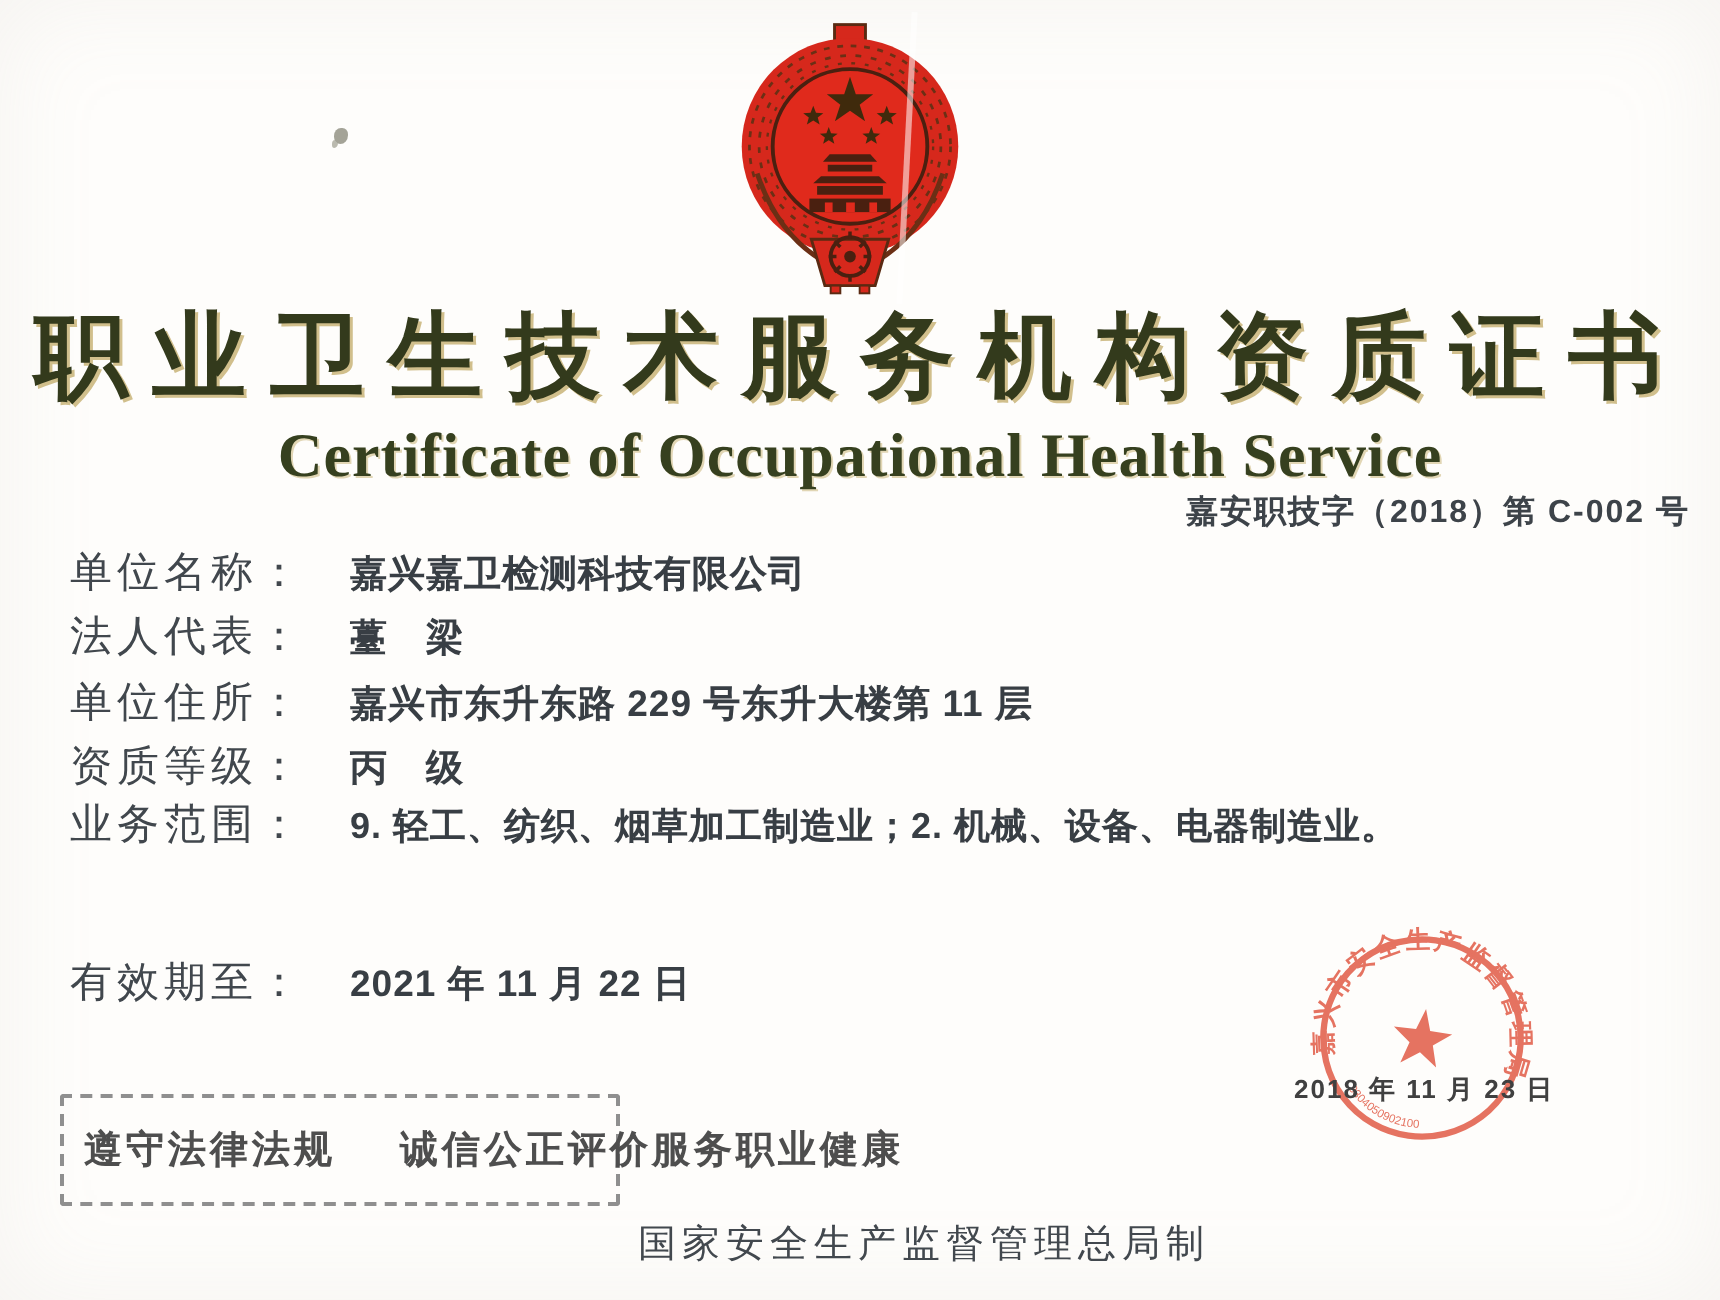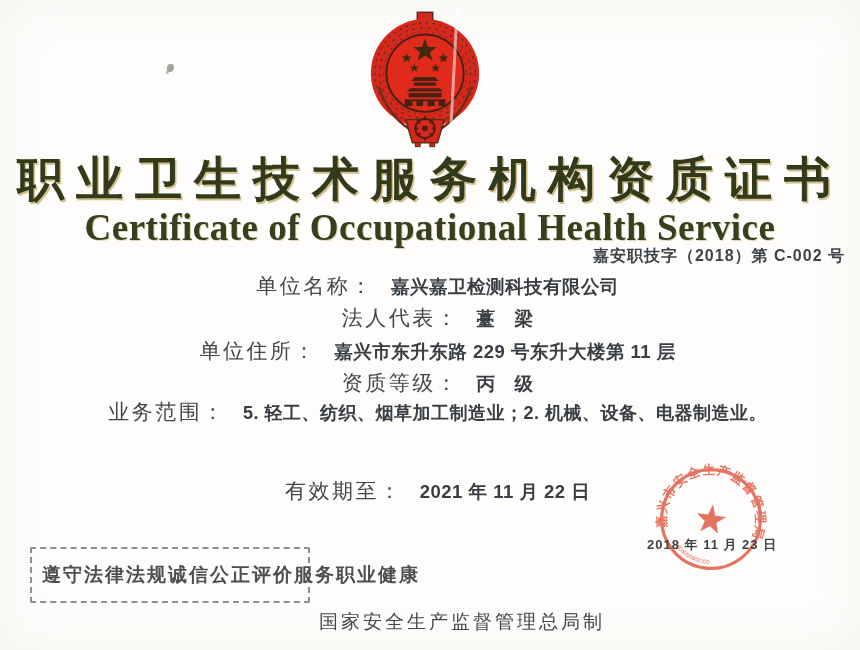--- a/index.html
+++ b/index.html
@@ -20,30 +20,30 @@
   
   .title-cn{
     position:absolute;left:0;top:150px;width:860px;text-align:center;
     font-family:"Liberation Serif", serif;font-weight:700;font-size:47px;line-height:58px;
     letter-spacing:12px;color:#333a1c;
     text-shadow:1.5px 1.5px 0 rgba(172,140,50,0.55);
     white-space:nowrap;
   }
   .title-en{
     position:absolute;left:0;top:208px;width:860px;text-align:center;
-    font-family:"Liberation Serif", serif;font-weight:700;font-size:37px;line-height:40px;
+    font-family:"Liberation Serif", serif;font-weight:700;font-size:31px;line-height:40px;
     color:#36401f;letter-spacing:0.5px;
     text-shadow:1px 1px 0 rgba(172,140,50,0.35);
   }
   .cert-no{
     position:absolute;right:15px;top:246px;
     font-size:16px;font-weight:600;color:#3d4349;letter-spacing:1px;
   }
   
-  .field-row{position:absolute;left:35px;width:800px;height:27px;white-space:nowrap;text-align:center;}
+  .field-row{position:absolute;left:35px;width:800px;height:27px;white-space:nowrap;}
   .f-label{
     display:inline-block;min-width:128px;
     font-family:"Liberation Serif", serif;font-size:21px;color:#41474d;
     letter-spacing:2.5px;vertical-align:baseline;
   }
   .f-value{
     display:inline-block;margin-left:12px;
     font-size:18.5px;font-weight:600;color:#383e44;letter-spacing:0.5px;
     white-space:pre-wrap;vertical-align:baseline;
   }
@@ -60,21 +60,21 @@
   .motto-box{
     position:absolute;left:30px;top:547px;width:280px;height:56px;
     border:2px dashed #8f8f8f;border-radius:2px;
     display:grid;grid-template-columns:1fr 1fr 1fr;align-content:center;
     row-gap:3px;padding:2px 10px;box-sizing:border-box;
   }
   .motto-box span{
     font-family:"Liberation Serif", serif;font-size:19px;font-weight:700;
     color:#4e4e4e;letter-spacing:2px;white-space:nowrap;
   }
-  .motto-right{text-align:right;}
+  .motto-right{text-align:right;margin-left:32px;}
   
   .issuer{
     position:absolute;left:0;top:609px;width:860px;text-align:center;
     font-size:19px;color:#42484e;letter-spacing:3px;padding-left:32px;
   }
 </style>
 </head>
 <body>
 
 <div id="page">
@@ -129,21 +129,21 @@
   <div class="field-row row-2">
     <span class="f-label">法人代表：</span><span class="f-value">薹　梁</span>
   </div>
   <div class="field-row row-3">
     <span class="f-label">单位住所：</span><span class="f-value">嘉兴市东升东路 229 号东升大楼第 11 层</span>
   </div>
   <div class="field-row row-4">
     <span class="f-label">资质等级：</span><span class="f-value">丙　级</span>
   </div>
   <div class="field-row row-5">
-    <span class="f-label">业务范围：</span><span class="f-value">5. 轻工、纺织、烟草加工制造业；2. 机械、设备、电器制造业。</span>
+    <span class="f-label">业务范围：</span><span class="f-value">9. 轻工、纺织、烟草加工制造业；2. 机械、设备、电器制造业。</span>
   </div>
 
   <div class="field-row row-validity">
     <span class="f-label">有效期至：</span><span class="f-value">2021 年 11 月 22 日</span>
   </div>
 
   <svg class="stamp" viewBox="0 0 120 120" xmlns="http://www.w3.org/2000/svg">
     <g transform="rotate(8 60 60)">
       <circle cx="60" cy="60" r="47" fill="none" stroke="#e2604c" stroke-width="3"></circle>
       <path id="sealArcTop" d="M 20,76 A 43 43 0 1 1 100,76" fill="none"></path>

